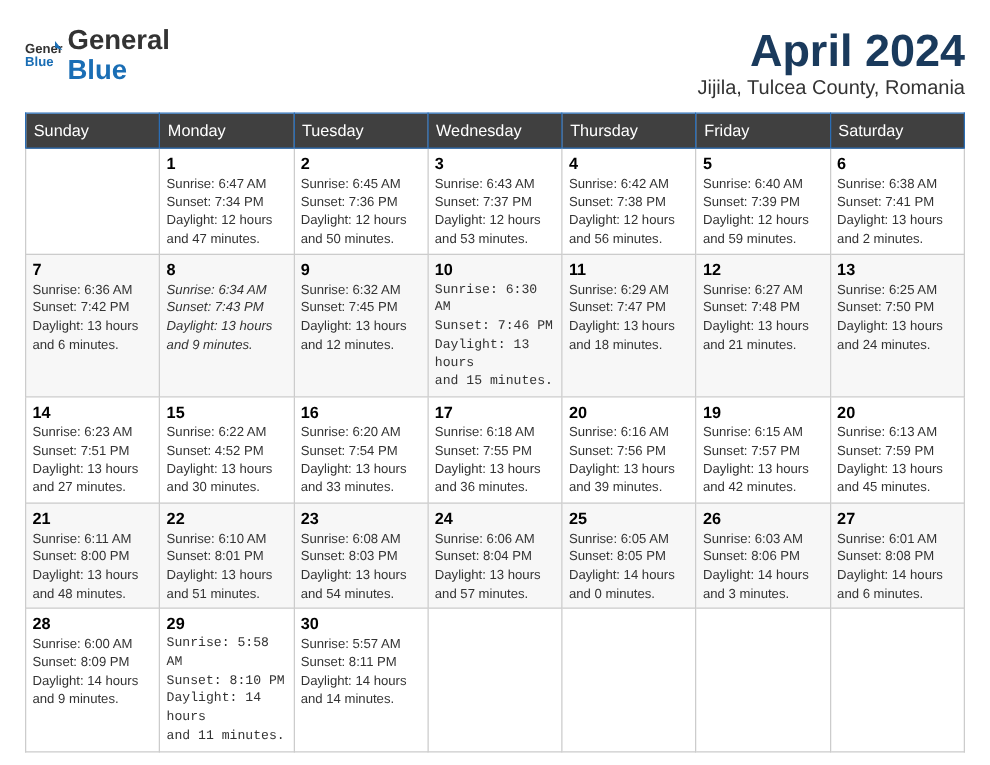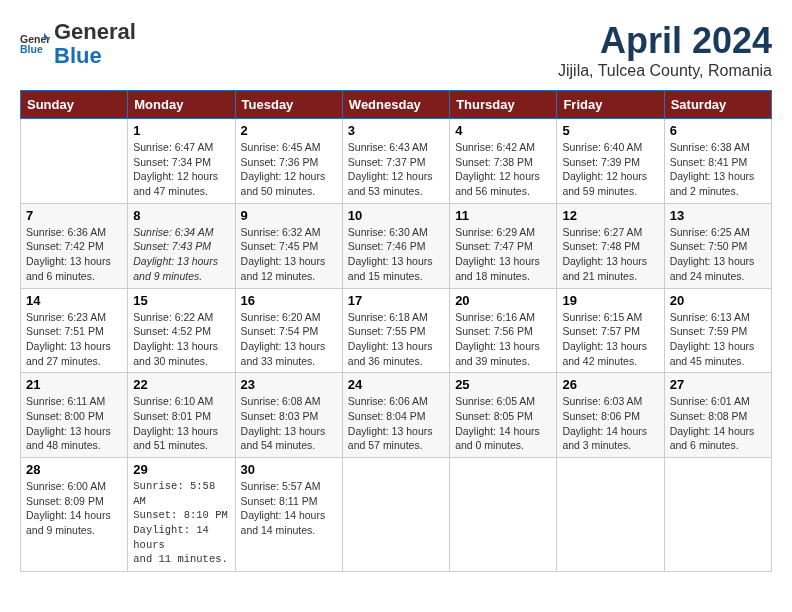--- a/index.html
+++ b/index.html
@@ -43,26 +43,26 @@
     .location {
       font-size: 16px;
       color: #333;
     }
     table {
       width: 100%;
       border-collapse: collapse;
       font-size: 11px;
     }
     thead th {
-      background-color: #7f1d1d;
+      background-color: #404040;
       color: #fff;
       text-align: left;
       padding: 6px 6px;
       font-size: 13px;
-      font-weight: bold;
+      font-weight: normal;
       border: 1px solid #2a6db5;
     }
     tbody td {
       border: 1px solid #ccc;
       vertical-align: top;
       padding: 4px 5px;
       width: 14.28%;
       min-height: 80px;
       height: 80px;
     }
@@ -157,21 +157,21 @@
         <td>
           <span class="day-number">5</span>
           <div class="day-detail" style="white-space: pre-line;">Sunrise: 6:40 AM
 Sunset: 7:39 PM
 Daylight: 12 hours
 and 59 minutes.</div>
         </td>
         <td>
           <span class="day-number">6</span>
           <div class="day-detail" style="white-space: pre-line;">Sunrise: 6:38 AM
-Sunset: 8:41 PM
+Sunset: 7:41 PM
 Daylight: 13 hours
 and 2 minutes.</div>
         </td>
       </tr>
       <tr>
         <td>
           <span class="day-number">7</span>
           <div class="day-detail" style="white-space: pre-line;">Sunrise: 6:36 AM
 Sunset: 7:42 PM
 Daylight: 13 hours
@@ -186,21 +186,21 @@
         </td>
         <td>
           <span class="day-number">9</span>
           <div class="day-detail" style="white-space: pre-line;">Sunrise: 6:32 AM
 Sunset: 7:45 PM
 Daylight: 13 hours
 and 12 minutes.</div>
         </td>
         <td>
           <span class="day-number">10</span>
-          <div class="day-detail" style="white-space: pre-line;">Sunrise: 6:30 AM
+          <div class="day-detail" style="white-space: pre-line; font-family: Liberation Mono, monospace;">Sunrise: 6:30 AM
 Sunset: 7:46 PM
 Daylight: 13 hours
 and 15 minutes.</div>
         </td>
         <td>
           <span class="day-number">11</span>
           <div class="day-detail" style="white-space: pre-line;">Sunrise: 6:29 AM
 Sunset: 7:47 PM
 Daylight: 13 hours
 and 18 minutes.</div>

